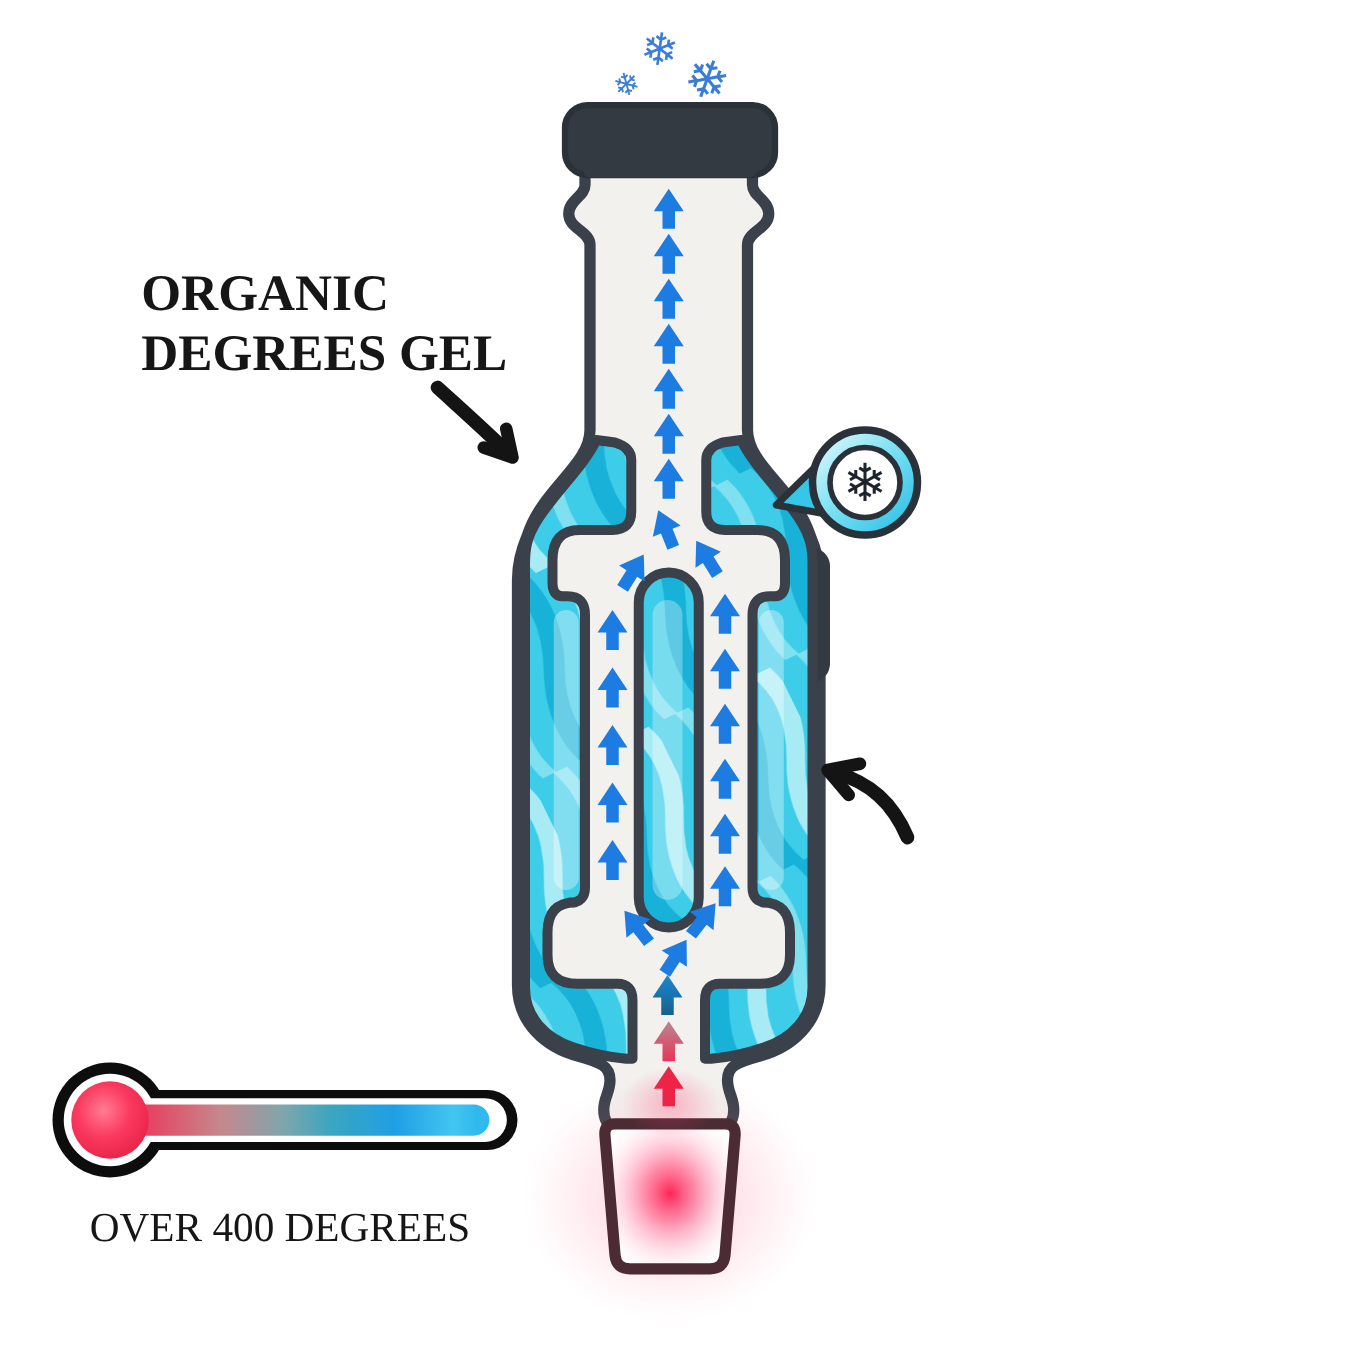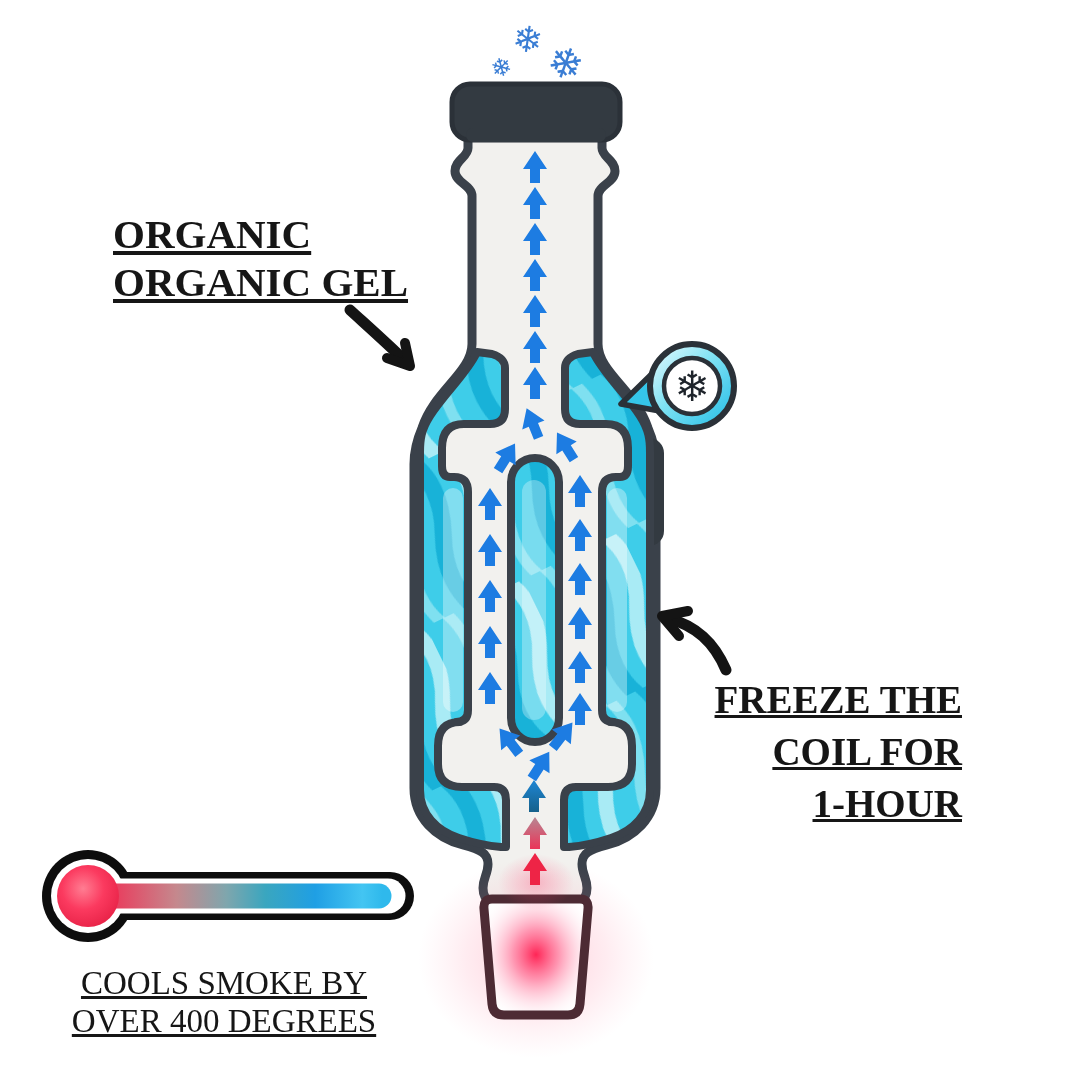--- a/index.html
+++ b/index.html
@@ -1,18 +1,18 @@
 <!DOCTYPE html>
 <html style="--page-bg: #ffffff; --text: #161616; --outline: #3a414a; --cap: #333a41; --body-fill: #f2f1ee; --gel-base: #3ecde9; --gel-light: #a9ebf5; --gel-dark: #18b2d8; --gel-soft: #7fe0f0; --arrow-blue: #1d7ce2; --arrow-red: #ee2446; --glow-red: #ff1a4d; --joint-stroke: #4d2b34; --snowflake-blue: #3a7dd4; --callout-cyan: #35c6e9; --thermo-hot: #ef3156; --thermo-cold: #43c5f2; --annotation-ink: #141414;"><head>
 <meta charset="utf-8">
 <style>
   html,body{margin:0;padding:0;background:#ffffff;}
   .stage{position:relative;width:1080px;height:1080px;background:var(--page-bg,#ffffff);overflow:hidden;font-family:"Liberation Serif",serif;}
   .stage svg{position:absolute;left:0;top:0;}
-  .label{position:absolute;color:var(--text,#161616);font-weight:700;text-decoration:underline;}
+  .label{position:absolute;color:var(--text,#161616);font-weight:700;}
   #gel-label{left:113px;top:210px;font-size:41px;line-height:48px;text-align:left;}
   #freeze-label{right:118px;top:674px;font-size:39px;line-height:52px;text-align:right;}
   #cools-label{left:34px;top:964px;width:380px;text-align:center;font-size:33px;line-height:38px;font-weight:400;}
 </style>
 </head>
 <body>
 
 <div class="stage">
 
 <svg width="1080" height="1080" viewBox="0 0 1080 1080">
@@ -147,27 +147,21 @@
   <g stroke="var(--annotation-ink,#141414)" stroke-linecap="round" fill="none">
     <path d="M 350,310 C 372,330 390,346 404,360" stroke-width="11"></path>
     <path d="M 410,366 L 405,343 M 410,366 L 387,358" stroke-width="10"></path>
     <path d="M 726,670 C 714,642 696,626 668,618" stroke-width="11"></path>
     <path d="M 662,616 L 679,636 M 662,616 L 688,611" stroke-width="10"></path>
   </g>
 </svg>
 
   <div class="label" id="gel-label">
     <div>ORGANIC</div>
-    <div>ORGANIC GEL</div>
+    <div>DEGREES GEL</div>
   </div>
 
-  <div class="label" id="freeze-label">
-    <div>FREEZE THE</div>
-    <div>COIL FOR</div>
-    <div>1-HOUR</div>
-  </div>
 
   <div class="label" id="cools-label">
-    <div>COOLS SMOKE BY</div>
     <div>OVER 400 DEGREES</div>
   </div>
 
 </div>
 
 </body></html>

